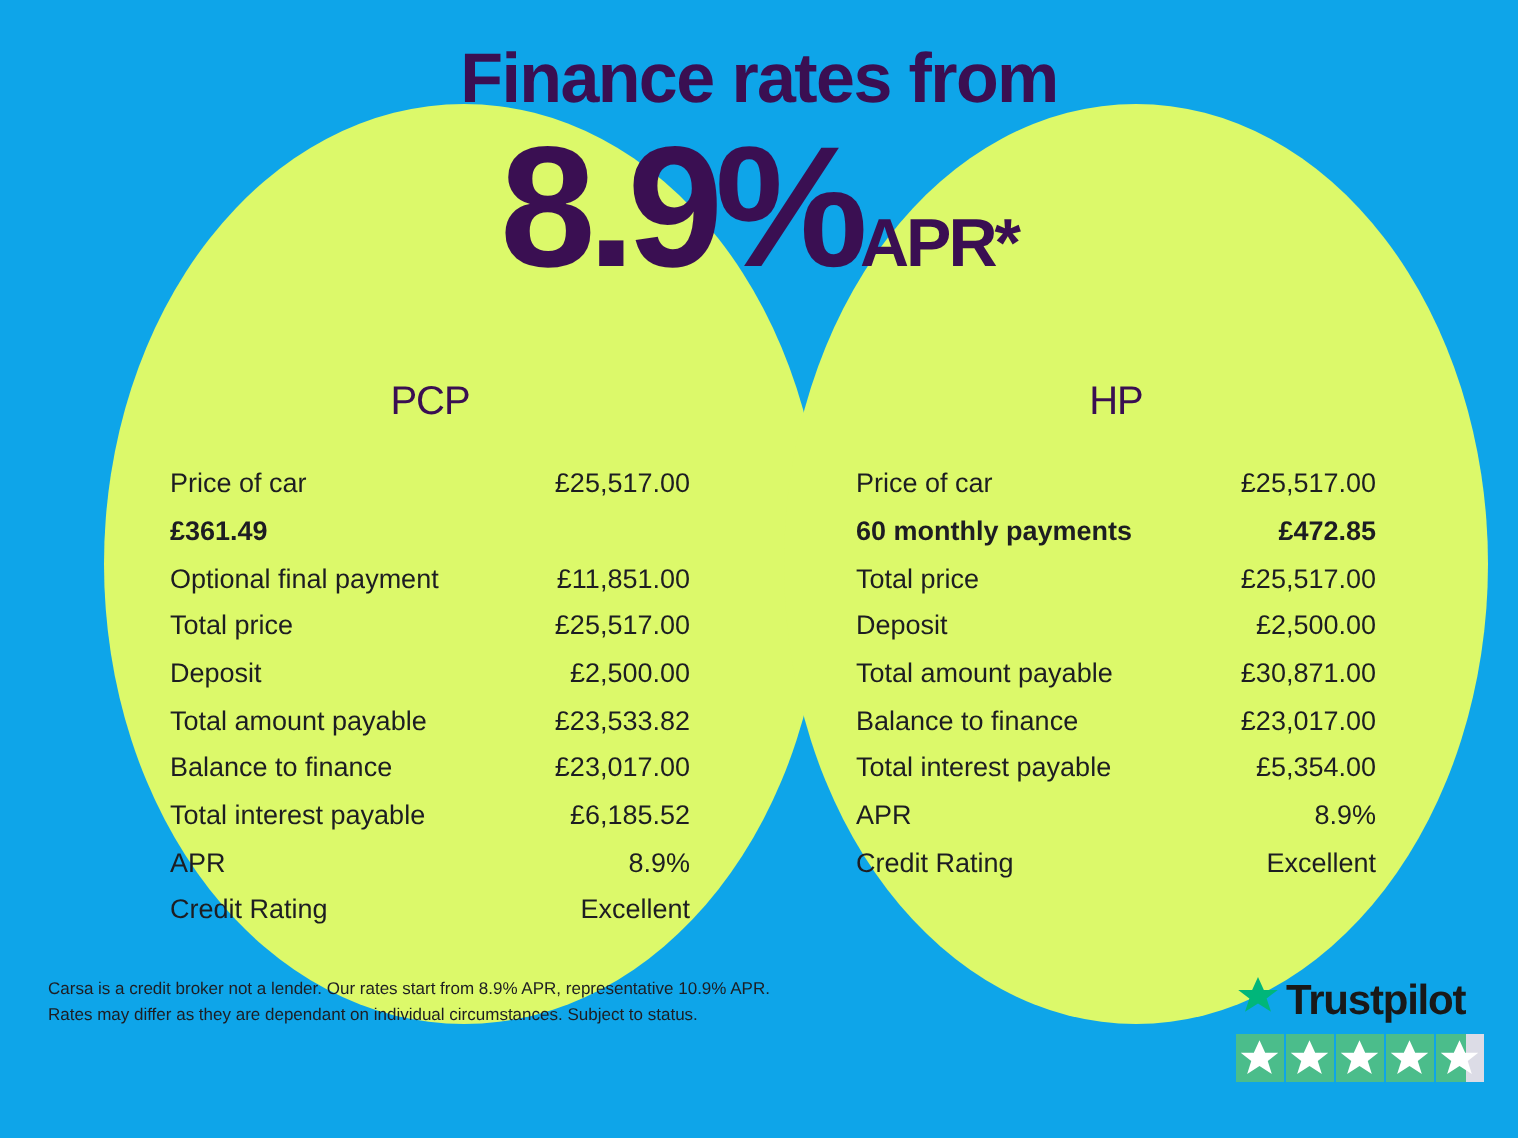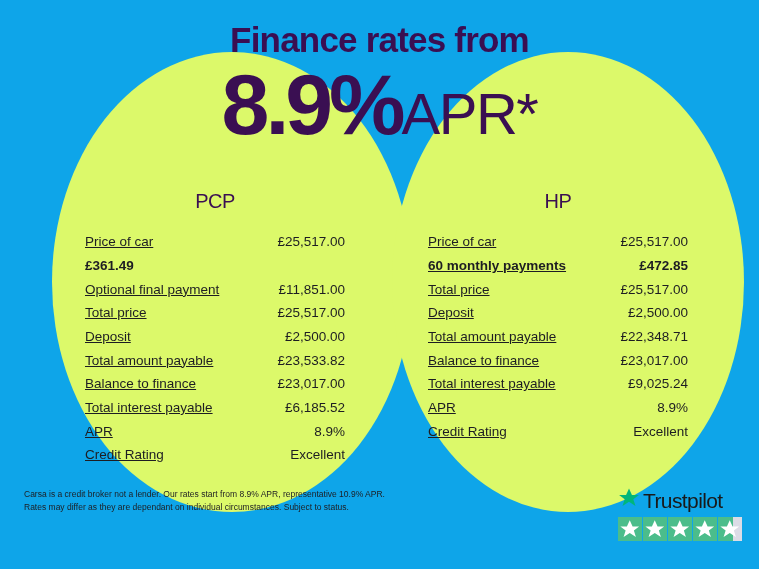--- a/index.html
+++ b/index.html
@@ -63,22 +63,22 @@
     white-space: nowrap;
     line-height: 1;
   }
   #rate-value {
     font-size: 86px;
     font-weight: bold;
     letter-spacing: -4px;
     vertical-align: baseline;
   }
   #rate-suffix {
-    font-size: 58px;
-    font-weight: normal;
+    font-size: 34px;
+    font-weight: bold;
     letter-spacing: -1.5px;
     vertical-align: baseline;
   }
 
   
   .plan {
     position: absolute;
     top: 190px;
     width: 260px;
     z-index: 3;
@@ -106,21 +106,20 @@
     padding: 3.4px 0;
     line-height: 1.25;
   }
   .plan-row.highlight .row-label,
   .plan-row.highlight .row-value {
     font-weight: bold;
   }
   .row-label {
     text-align: right;
     white-space: nowrap;
-    text-decoration: underline;
   }
   .row-value {
     text-align: center;
     white-space: nowrap;
   }
 
   
   #disclaimer {
     position: absolute;
     left: 24px;
@@ -141,21 +140,21 @@
     z-index: 4;
   }
   #tp-brand {
     display: flex;
     align-items: center;
     gap: 3px;
     height: 24px;
   }
   #tp-wordmark {
     font-size: 21px;
-    font-weight: normal;
+    font-weight: bold;
     color: #191919;
     letter-spacing: -0.6px;
     line-height: 1;
   }
   #tp-stars {
     display: flex;
     gap: 1.5px;
     margin-top: 5px;
   }
   .tp-star-box {
@@ -251,29 +250,29 @@
         <div class="plan-row">
           <span class="row-label">Total price</span>
           <span class="row-value">£25,517.00</span>
         </div>
         <div class="plan-row">
           <span class="row-label">Deposit</span>
           <span class="row-value">£2,500.00</span>
         </div>
         <div class="plan-row">
           <span class="row-label">Total amount payable</span>
-          <span class="row-value">£22,348.71</span>
+          <span class="row-value">£30,871.00</span>
         </div>
         <div class="plan-row">
           <span class="row-label">Balance to finance</span>
           <span class="row-value">£23,017.00</span>
         </div>
         <div class="plan-row">
           <span class="row-label">Total interest payable</span>
-          <span class="row-value">£9,025.24</span>
+          <span class="row-value">£5,354.00</span>
         </div>
         <div class="plan-row">
           <span class="row-label">APR</span>
           <span class="row-value">8.9%</span>
         </div>
         <div class="plan-row">
           <span class="row-label">Credit Rating</span>
           <span class="row-value">Excellent</span>
         </div>
       </div>

